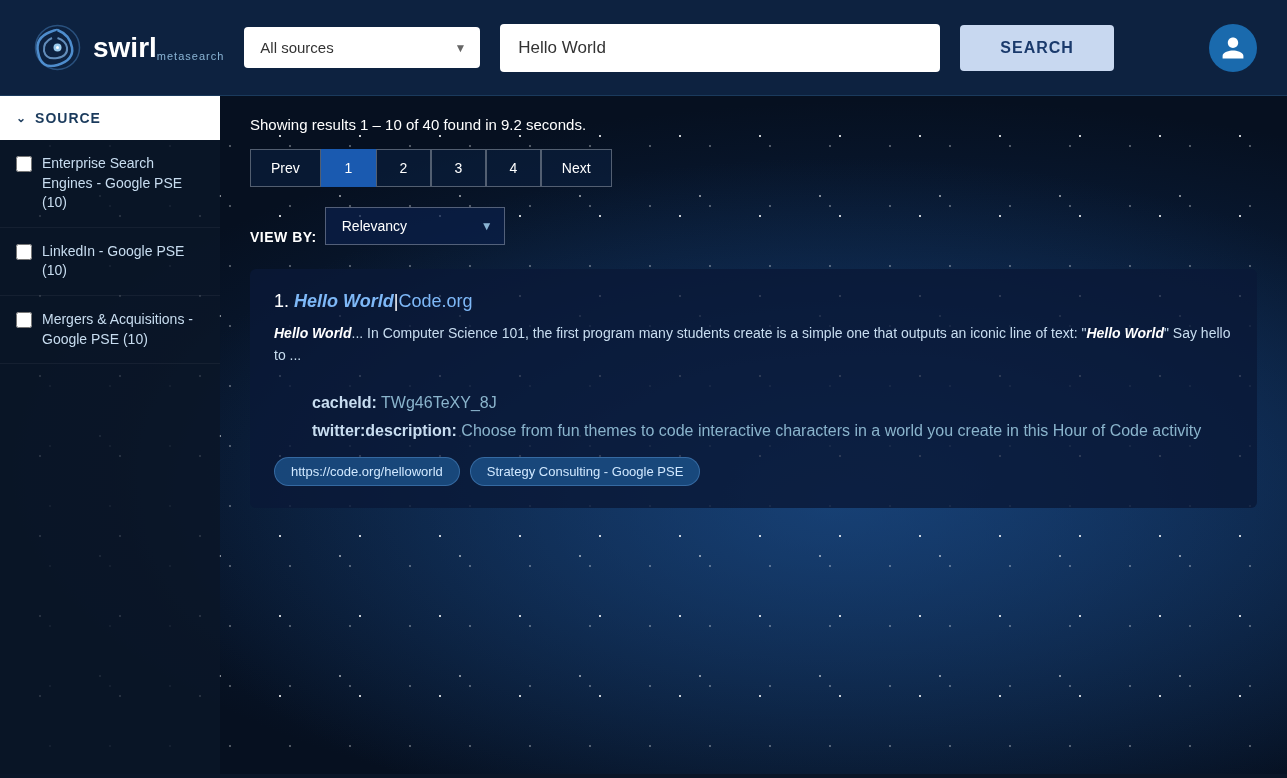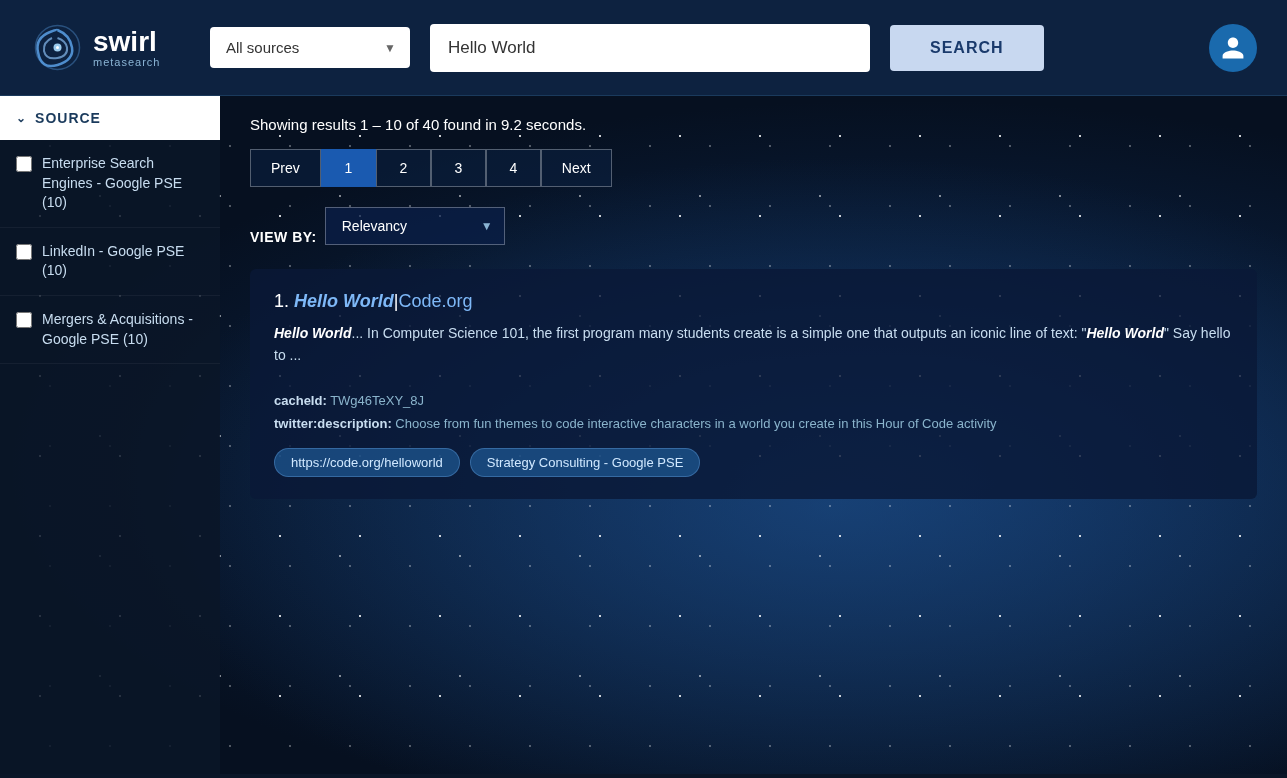--- a/index.html
+++ b/index.html
@@ -31,21 +31,22 @@
       min-width: 160px;
     }
 
     .logo-icon {
       width: 55px;
       height: 55px;
     }
 
     .logo-text {
       display: flex;
-      flex-direction: column;
+      flex-direction: row;
+      align-items: flex-end;
     }
 
     .logo-swirl {
       font-size: 28px;
       font-weight: bold;
       color: #fff;
       line-height: 1;
     }
 
     .logo-meta {
@@ -56,21 +57,21 @@
 
     .source-dropdown {
       background: #fff;
       border: none;
       border-radius: 4px;
       padding: 12px 40px 12px 16px;
       font-size: 15px;
       color: #333;
       appearance: none;
       cursor: pointer;
-      width: 200px;
+      width: 236px;
       position: relative;
     }
 
     .source-dropdown-wrapper {
       position: relative;
     }
 
     .source-dropdown-wrapper::after {
       content: '▼';
       position: absolute;
@@ -344,24 +345,25 @@
       margin-bottom: 24px;
     }
 
     .result-snippet .highlight {
       font-style: italic;
       font-weight: bold;
       color: #fff;
     }
 
     .result-meta {
-      font-size: 13px;
+      font-size: 16px;
       color: #8ab4cc;
       margin-bottom: 4px;
       line-height: 1.5;
+      margin-left: 38px;
     }
 
     .result-meta strong {
       color: #c8ddf0;
     }
 
     .result-tags {
       display: flex;
       gap: 10px;
       margin-top: 14px;

